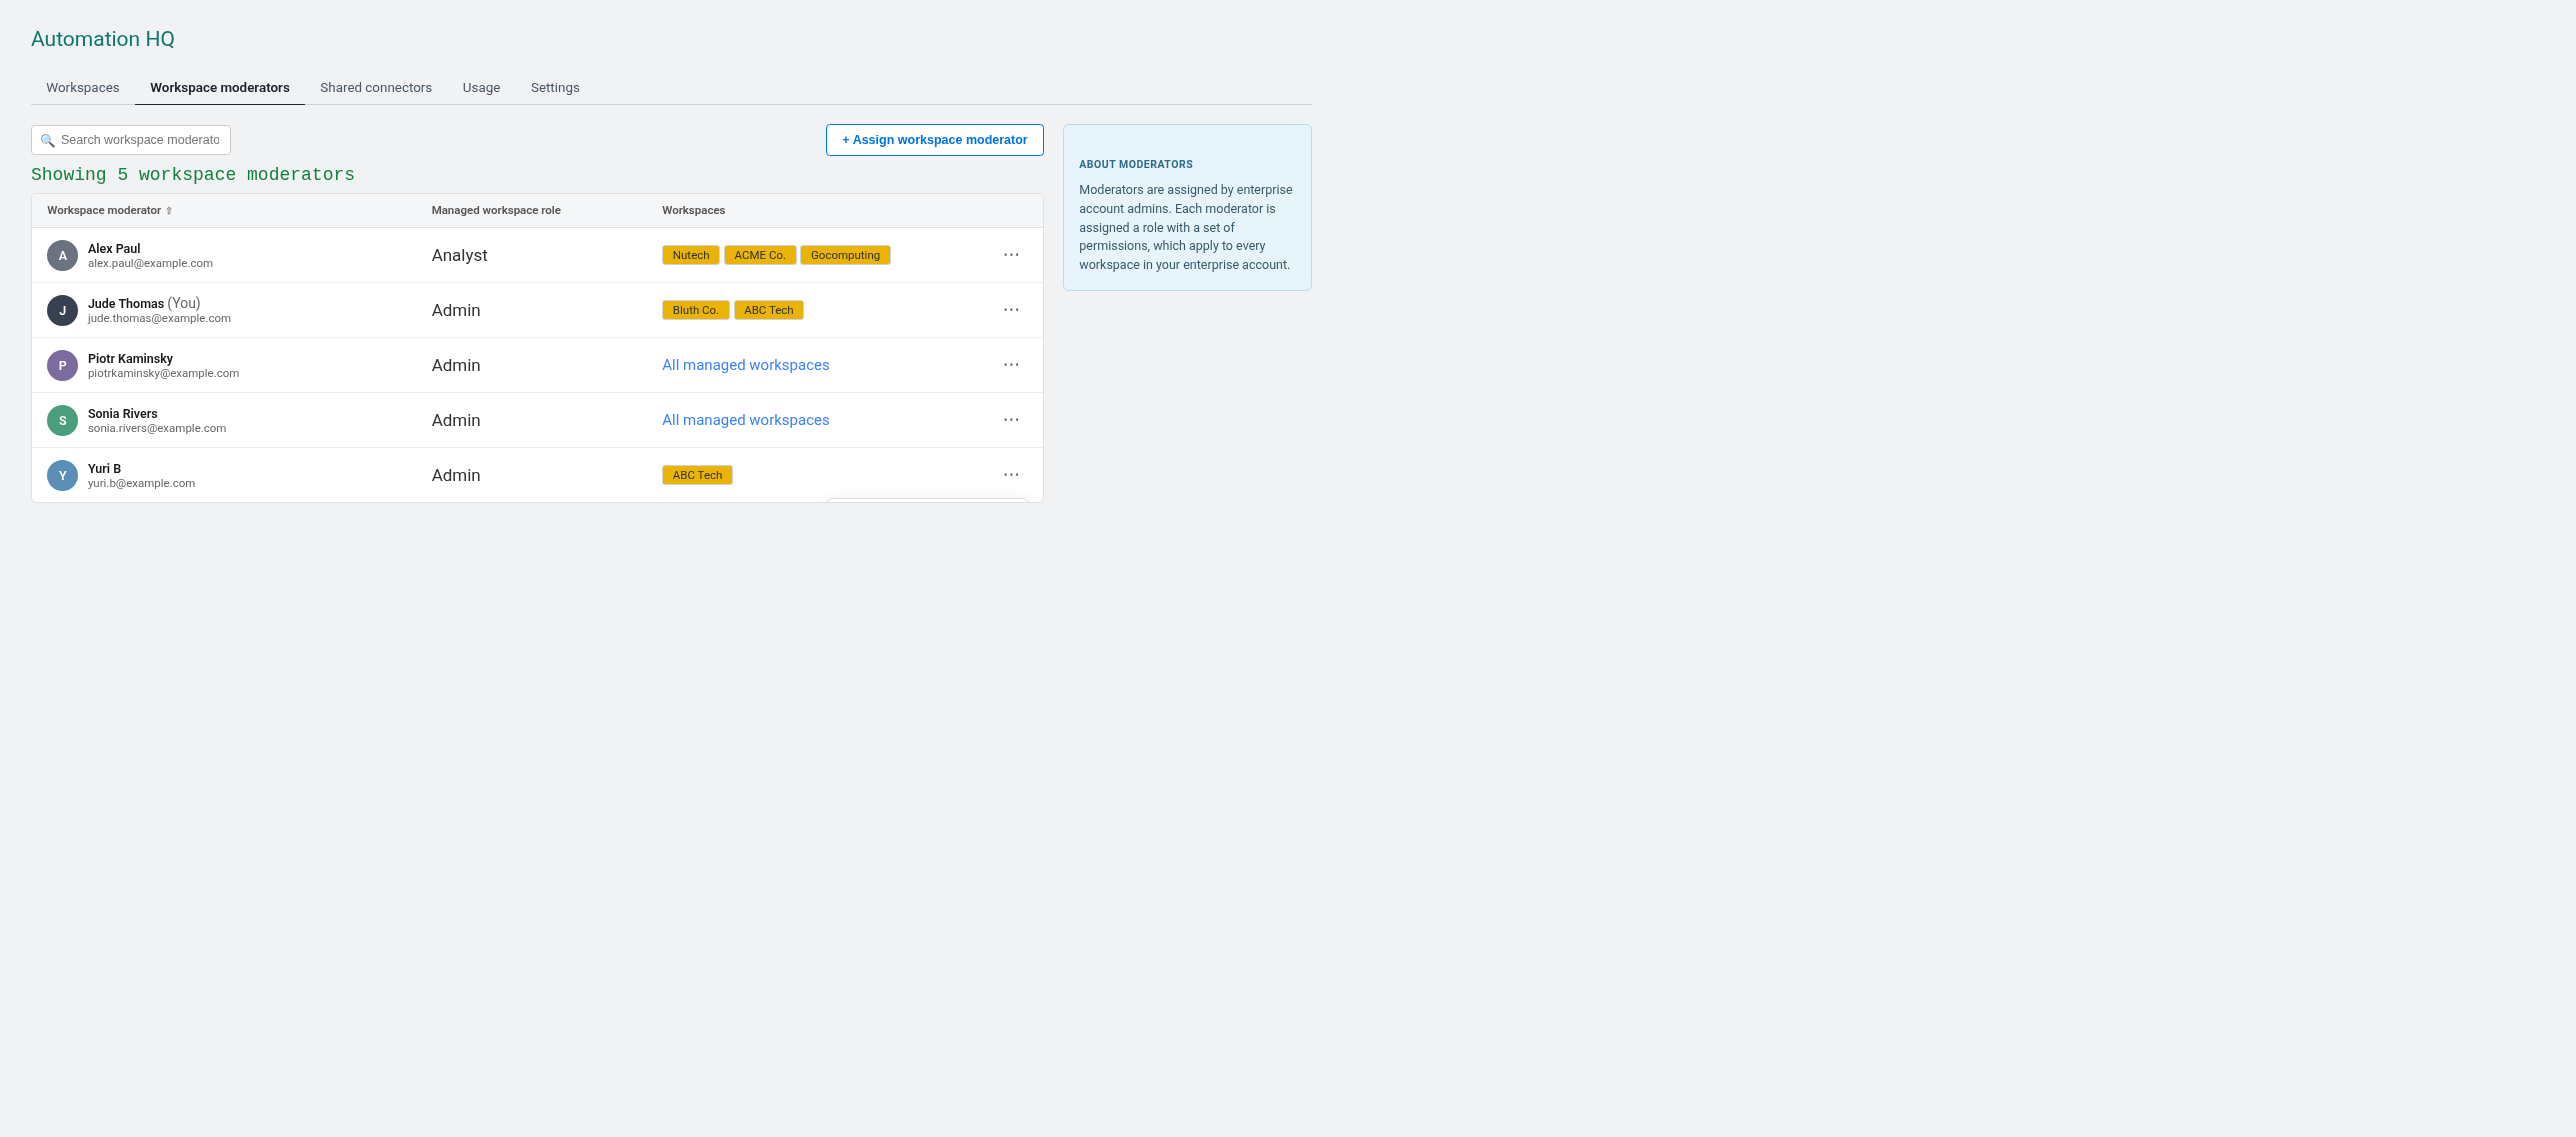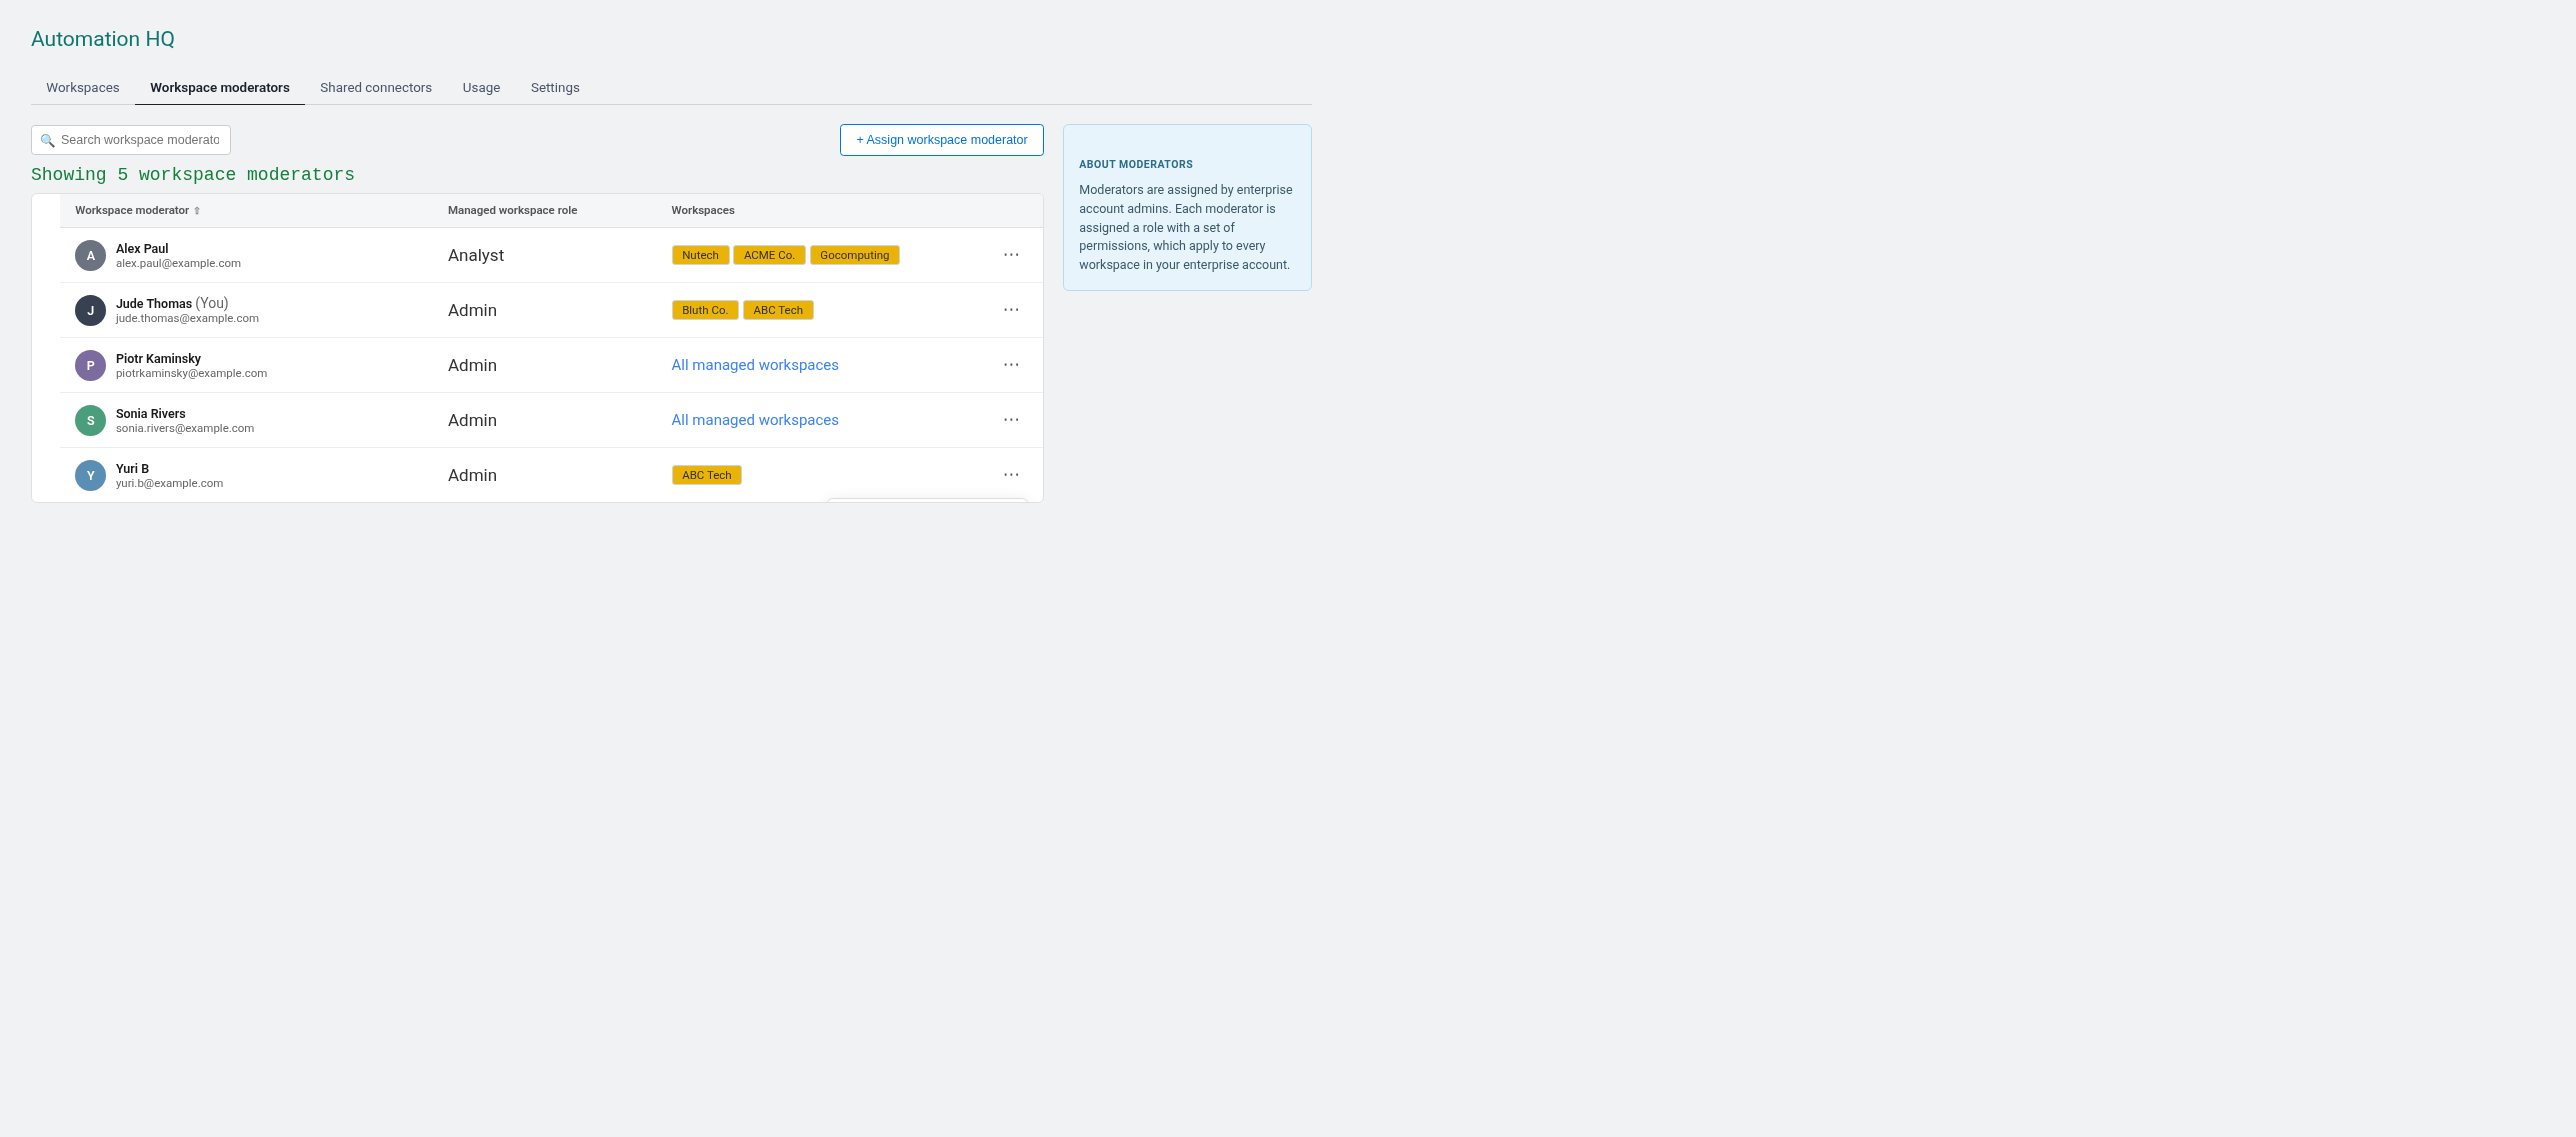--- a/index.html
+++ b/index.html
@@ -77,35 +77,34 @@
       outline: none;
     }
     .assign-btn {
       padding: 7.7px 15.3px;
       background: #fff;
       border: 1px solid #0073e6;
       color: #0073e6;
       border-radius: 3.8px;
       font-size: 12.5px;
       cursor: pointer;
-      font-weight: 400;
+      font-weight: 700;
       white-space: nowrap;
     }
     .showing-text {
       font-size: 18px;
       color: #15803d;
       margin-bottom: 7.7px;
       font-family: Liberation Mono, monospace;
     }
     .table-container {
       background: #fff;
       border: 1px solid #e0e0e0;
       border-radius: 5.8px;
       overflow: hidden;
-      padding-left: 28px;
     }
     .table-header {
       display: grid;
       grid-template-columns: 2.5fr 1.5fr 2fr 58px;
       background: #f5f6f7;
       border-bottom: 1px solid #e0e0e0;
       padding: 9.6px 15.3px;
     }
     .table-header-cell {
       font-size: 11.5px;

